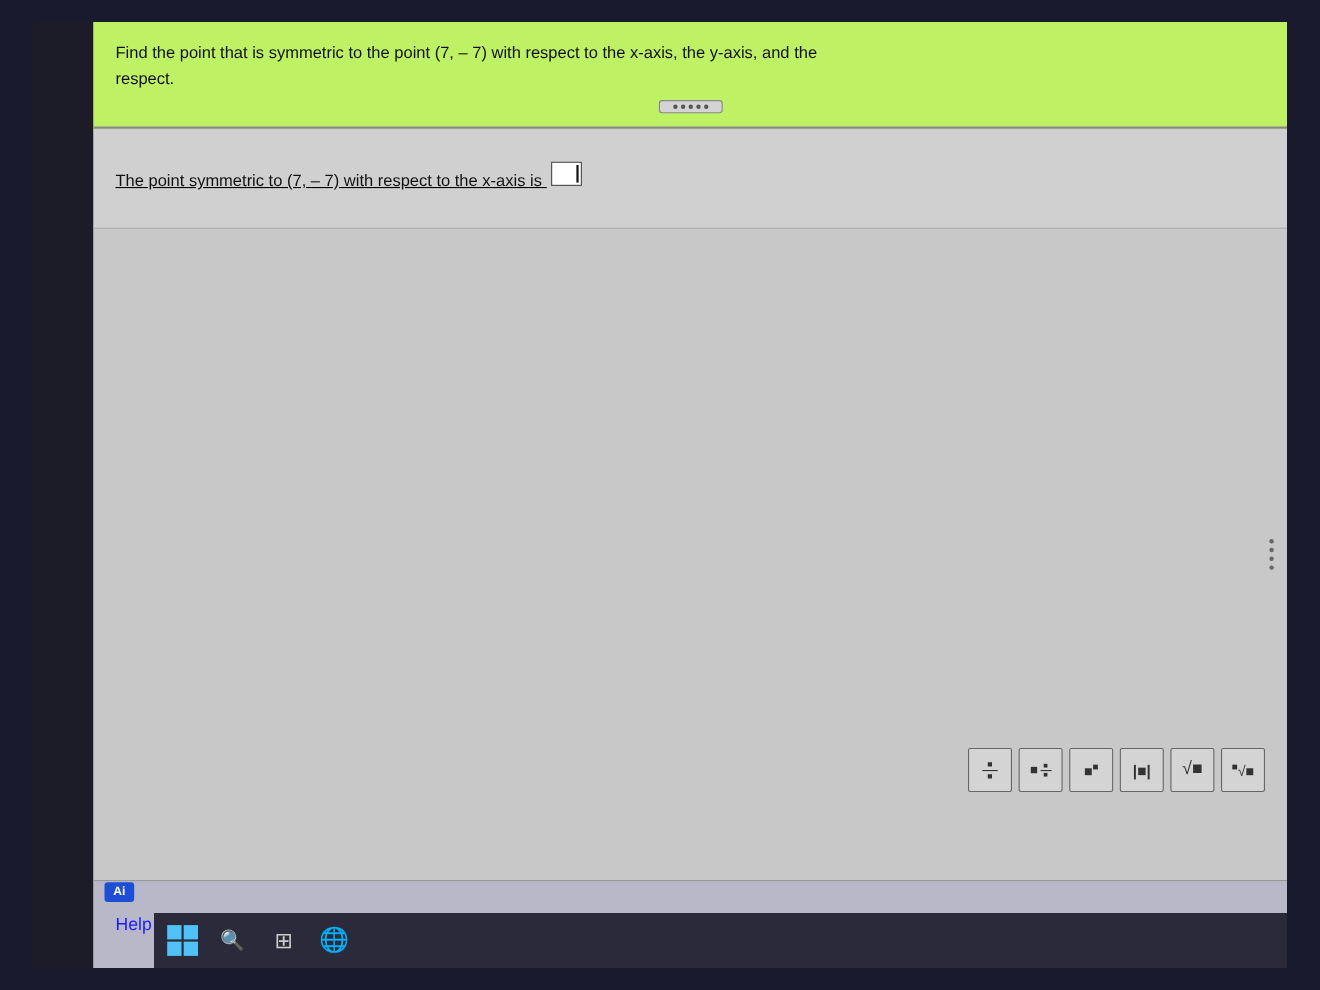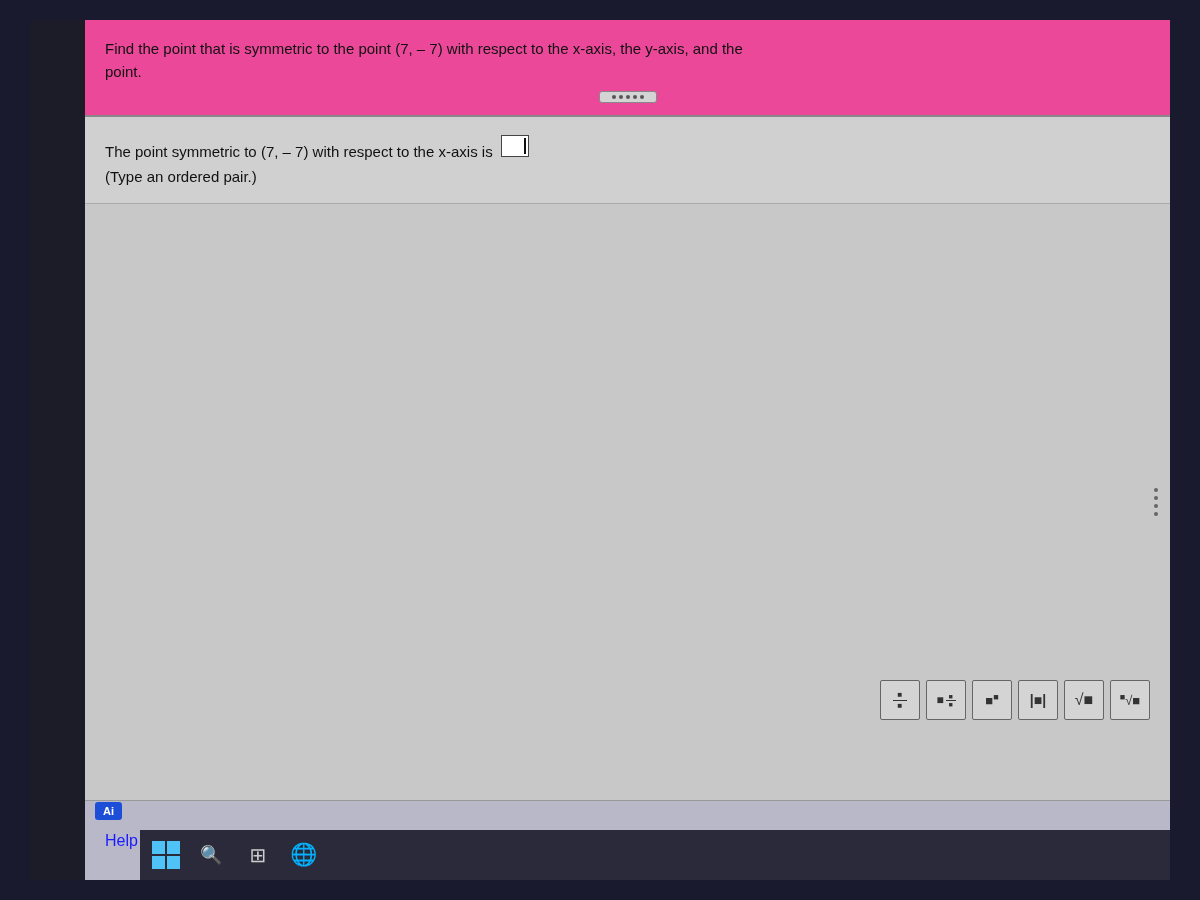--- a/index.html
+++ b/index.html
@@ -39,21 +39,21 @@
       left: 55px;
       top: 0;
       right: 0;
       bottom: 0;
       background: #c8c8c8;
       display: flex;
       flex-direction: column;
     }
 
     .question-area {
-      background: #ec4899;
+      background: #bef264;
       padding: 18px 20px 12px 20px;
       border-bottom: 2px solid #888;
       position: relative;
     }
 
     .question-text {
       font-size: 15px;
       color: #111;
       line-height: 1.5;
       font-weight: 400;
@@ -78,22 +78,23 @@
     .dots-box span {
       width: 4px;
       height: 4px;
       background: #555;
       border-radius: 50%;
       display: inline-block;
     }
 
     .answer-area {
       background: #d0d0d0;
-      padding: 18px 20px;
+      padding: 30px 20px;
       border-bottom: 1px solid #aaa;
+      text-decoration: underline;
     }
 
     .answer-text {
       font-size: 15px;
       color: #111;
       line-height: 1.6;
     }
 
     .answer-input-inline {
       display: inline-flex;
@@ -285,40 +286,39 @@
 <body>
 
 <div class="screen-bg">
 
   <div class="left-bar"></div>
 
   <div class="main-content">
 
     <div class="question-area">
       <p class="question-text">Find the point that is symmetric to the point  (7, – 7) with respect to the x-axis, the y-axis, and the</p>
-      <p class="question-text">point.</p>
+      <p class="question-text">respect.</p>
       <div class="dots-divider">
         <div class="dots-box">
           <span></span>
           <span></span>
           <span></span>
           <span></span>
           <span></span>
         </div>
       </div>
     </div>
 
     <div class="answer-area">
       <span class="answer-text">The point symmetric to (7, – 7) with respect to the x-axis is</span>
       <span class="answer-input-inline">
         <span class="input-box">
           <span class="cursor-indicator"></span>
         </span>
       </span>
-      <p class="answer-subtext">(Type an ordered pair.)</p>
     </div>
 
     <div class="work-area">
 
       <div class="math-toolbar">
 
         <div class="math-btn" title="Fraction">
           <div class="fraction-icon">
             <span class="num">■</span>
             <span class="bar"></span>

